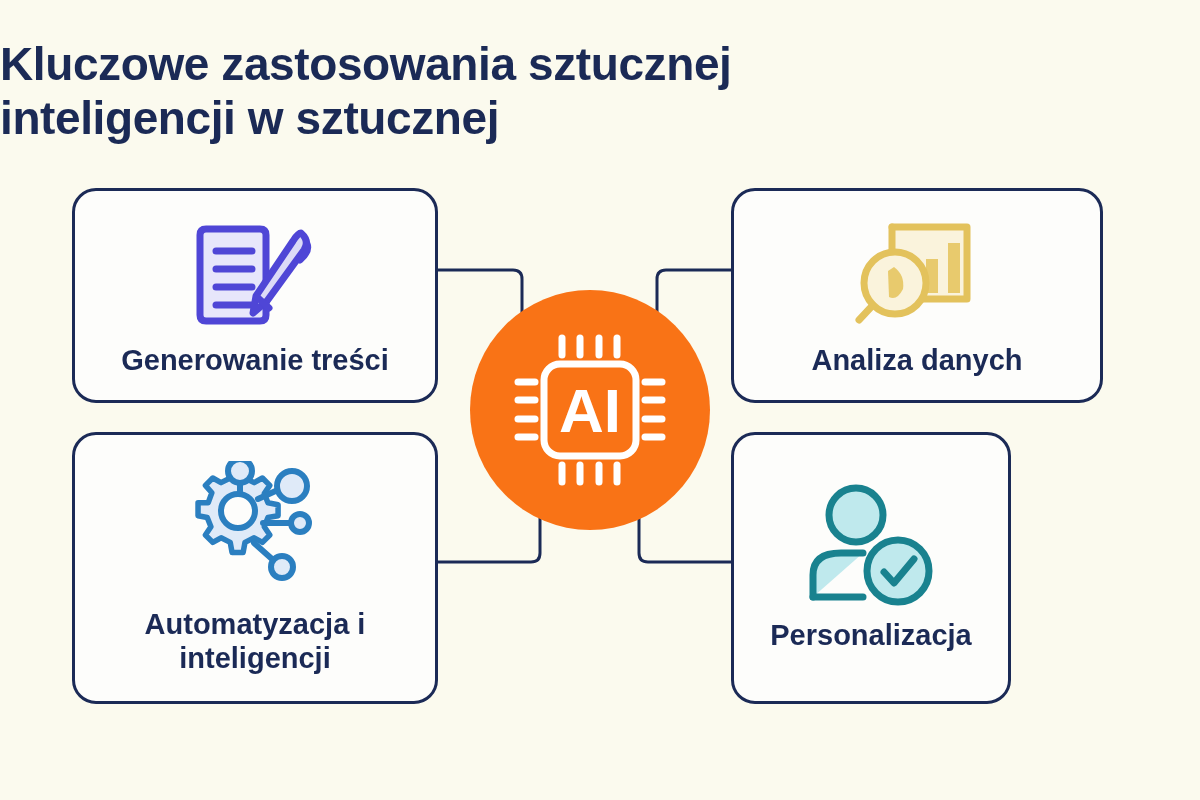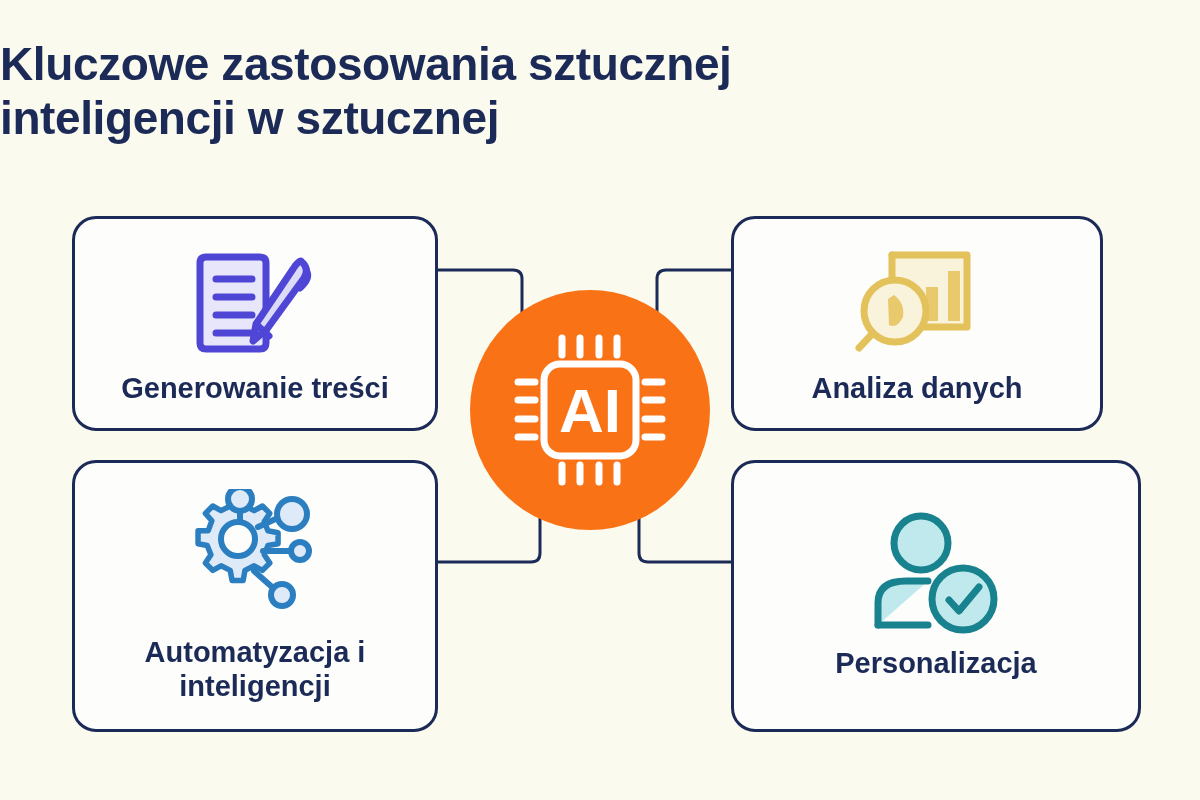--- a/index.html
+++ b/index.html
@@ -47,26 +47,25 @@
   .card {
     position: absolute;
     box-sizing: border-box;
     background: #fdfdfb;
     border: 3px solid #1b2a56;
     border-radius: 24px;
     display: flex;
     flex-direction: column;
     align-items: center;
     justify-content: center;
-    margin-top: 28px;
   }
   .card-tl { left: 72px;  top: 188px; width: 366px; height: 215px; }
   .card-tr { left: 731px; top: 188px; width: 372px; height: 215px; }
   .card-bl { left: 72px;  top: 432px; width: 366px; height: 272px; gap: 8px; }
-  .card-br { left: 731px; top: 432px; width: 410px; height: 272px; }
+  .card-br { left: 731px; top: 432px; width: 280px; height: 272px; }
 
   .card-icon {
     display: block;
     margin-bottom: 6px;
   }
   .card-label {
     color: #1b2a56;
     font-size: 29px;
     font-weight: bold;
     text-align: center;

